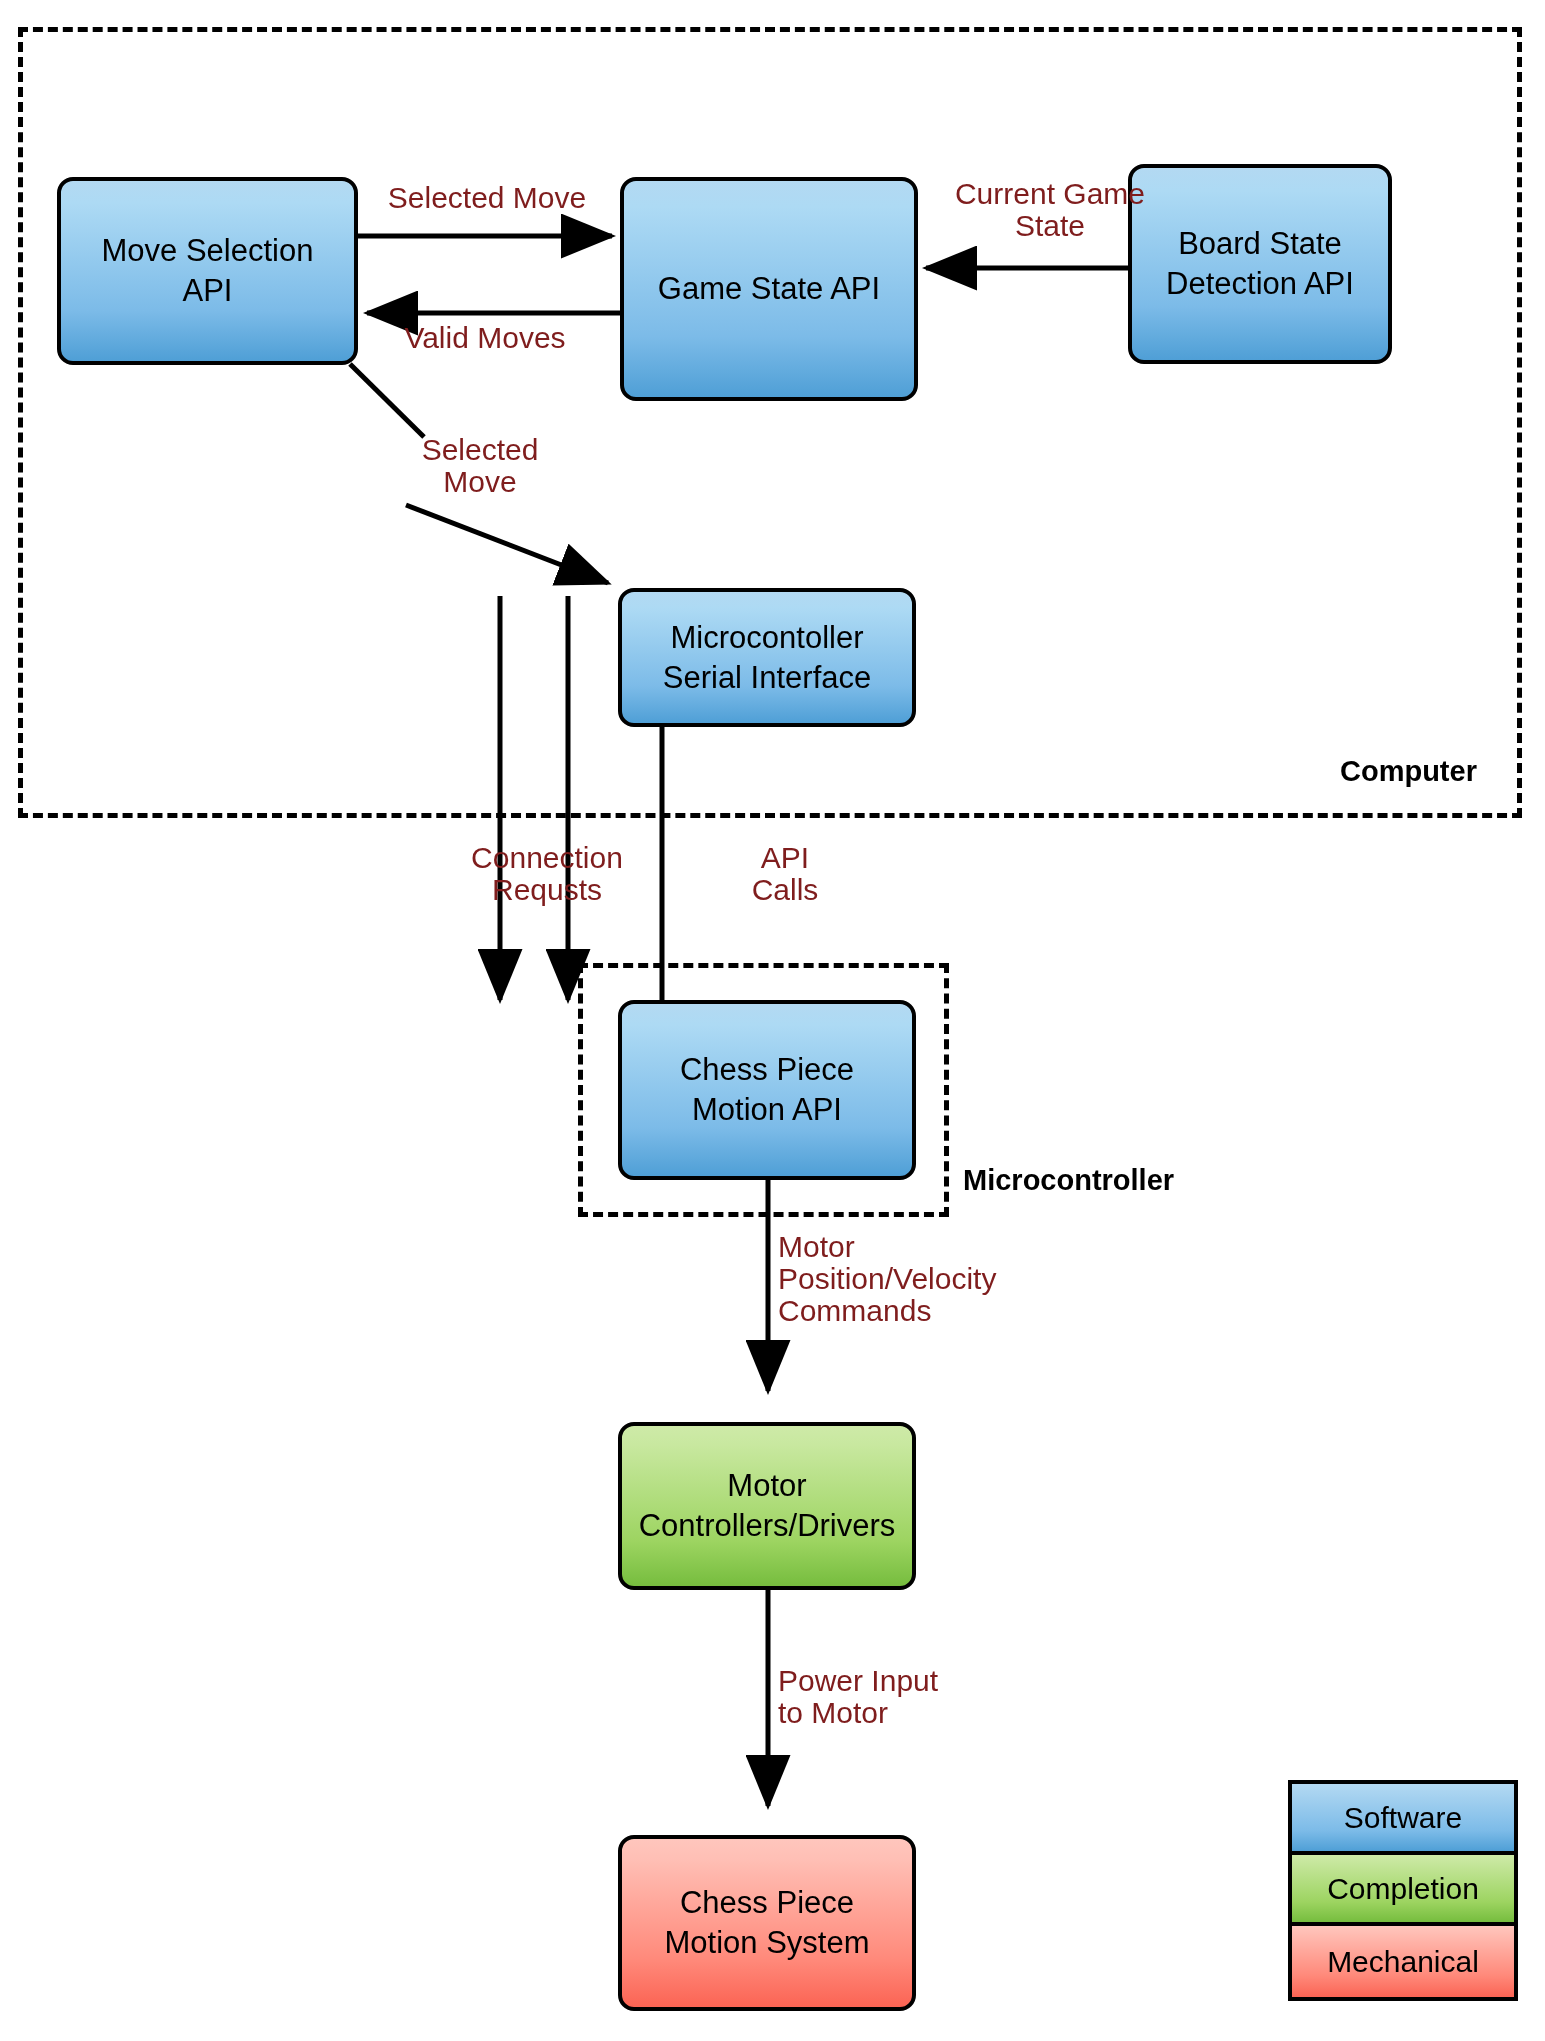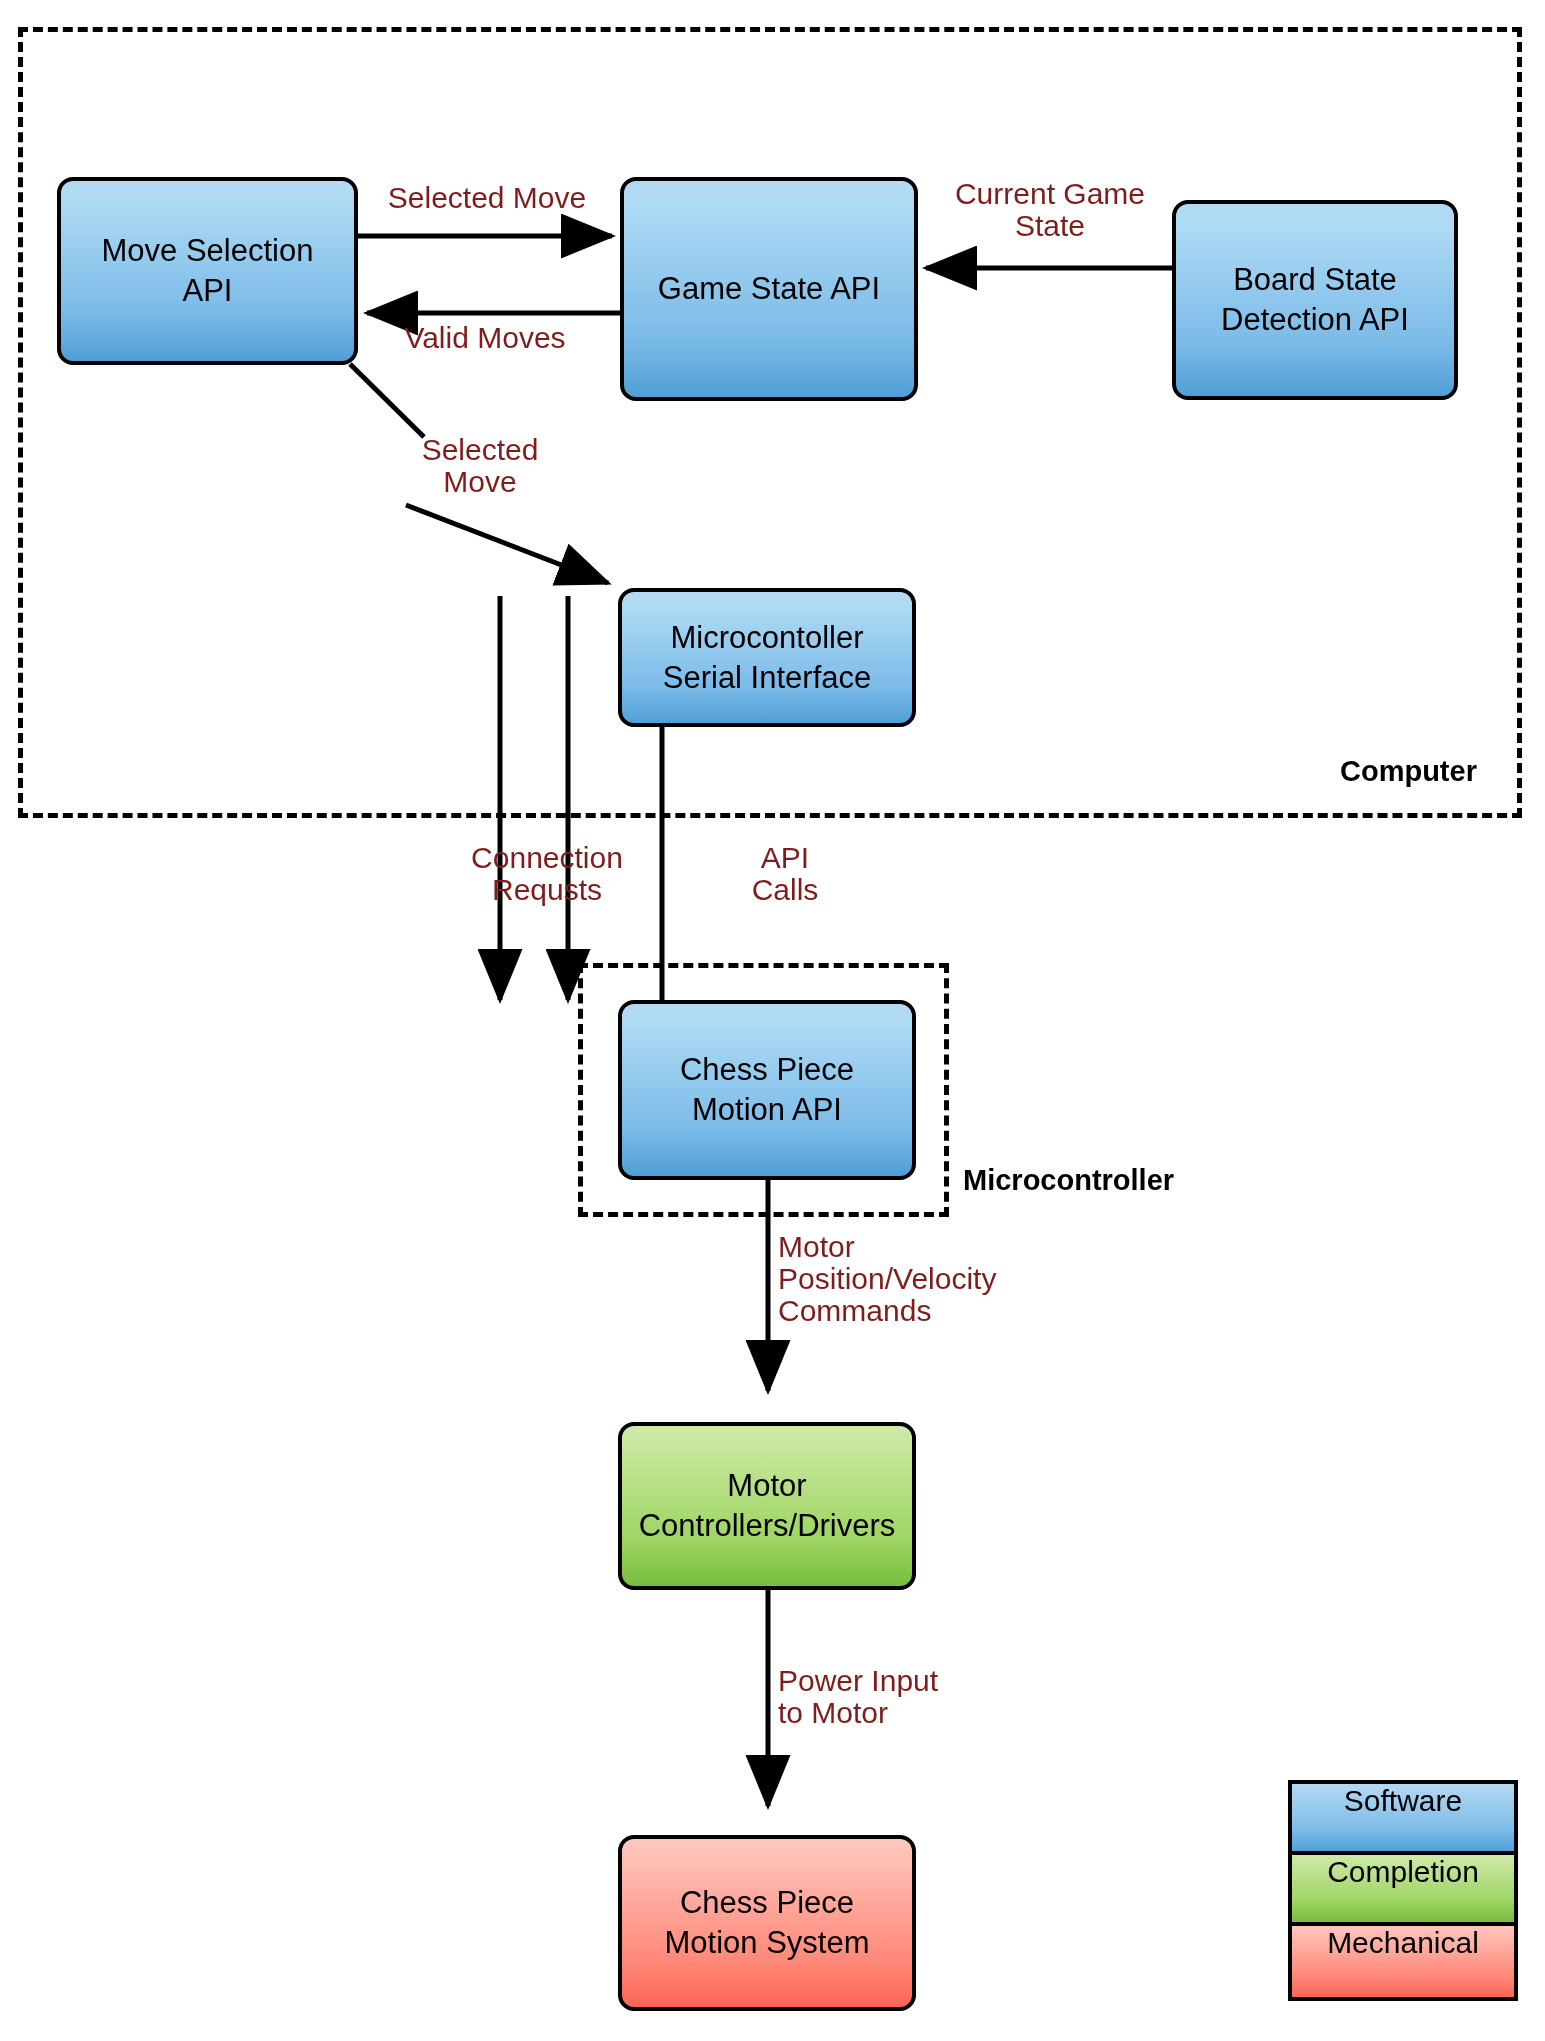--- a/index.html
+++ b/index.html
@@ -80,20 +80,21 @@
     position: absolute;
     z-index: 8;
     border: 4px solid #000000;
     box-sizing: content-box;
   }
   .legend-row {
     box-sizing: border-box;
     width: 222px;
     height: 71px;
     display: flex;
+    align-items: center;
     justify-content: center;
     font-size: 30px;
     color: #000000;
     border-bottom: 4px solid #000000;
   }
   .legend-row:last-child { border-bottom: none; }
   .legend-row.software {
     background: linear-gradient(to bottom, #b3d9f2 0%, #7cbbe8 70%, #4f9fd6 100%);
   }
   .legend-row.electrical {
@@ -139,21 +140,21 @@
     <line x1="768" y1="1180" x2="768" y2="1391" stroke="#000000" stroke-width="5" marker-end="url(#arrowhead)"></line>
 
     <line x1="768" y1="1590" x2="768" y2="1806" stroke="#000000" stroke-width="5" marker-end="url(#arrowhead)"></line>
   </svg>
 
   <div class="node software" style="left:57px; top:177px; width:301px; height:188px;">Move Selection
 API</div>
 
   <div class="node software" style="left:620px; top:177px; width:298px; height:224px;">Game State API</div>
 
-  <div class="node software" style="left:1172px; top:164px; width:286px; height:200px;margin-top:36px;">Board State
+  <div class="node software" style="left:1128px; top:164px; width:264px; height:200px;">Board State
 Detection API</div>
 
   <div class="node software" style="left:618px; top:588px; width:298px; height:139px;">Microcontoller
 Serial Interface</div>
 
   <div class="node software" style="left:618px; top:1000px; width:298px; height:180px;">Chess Piece
 Motion API</div>
 
   <div class="node electrical" style="left:618px; top:1422px; width:298px; height:168px;">Motor
 Controllers/Drivers</div>

